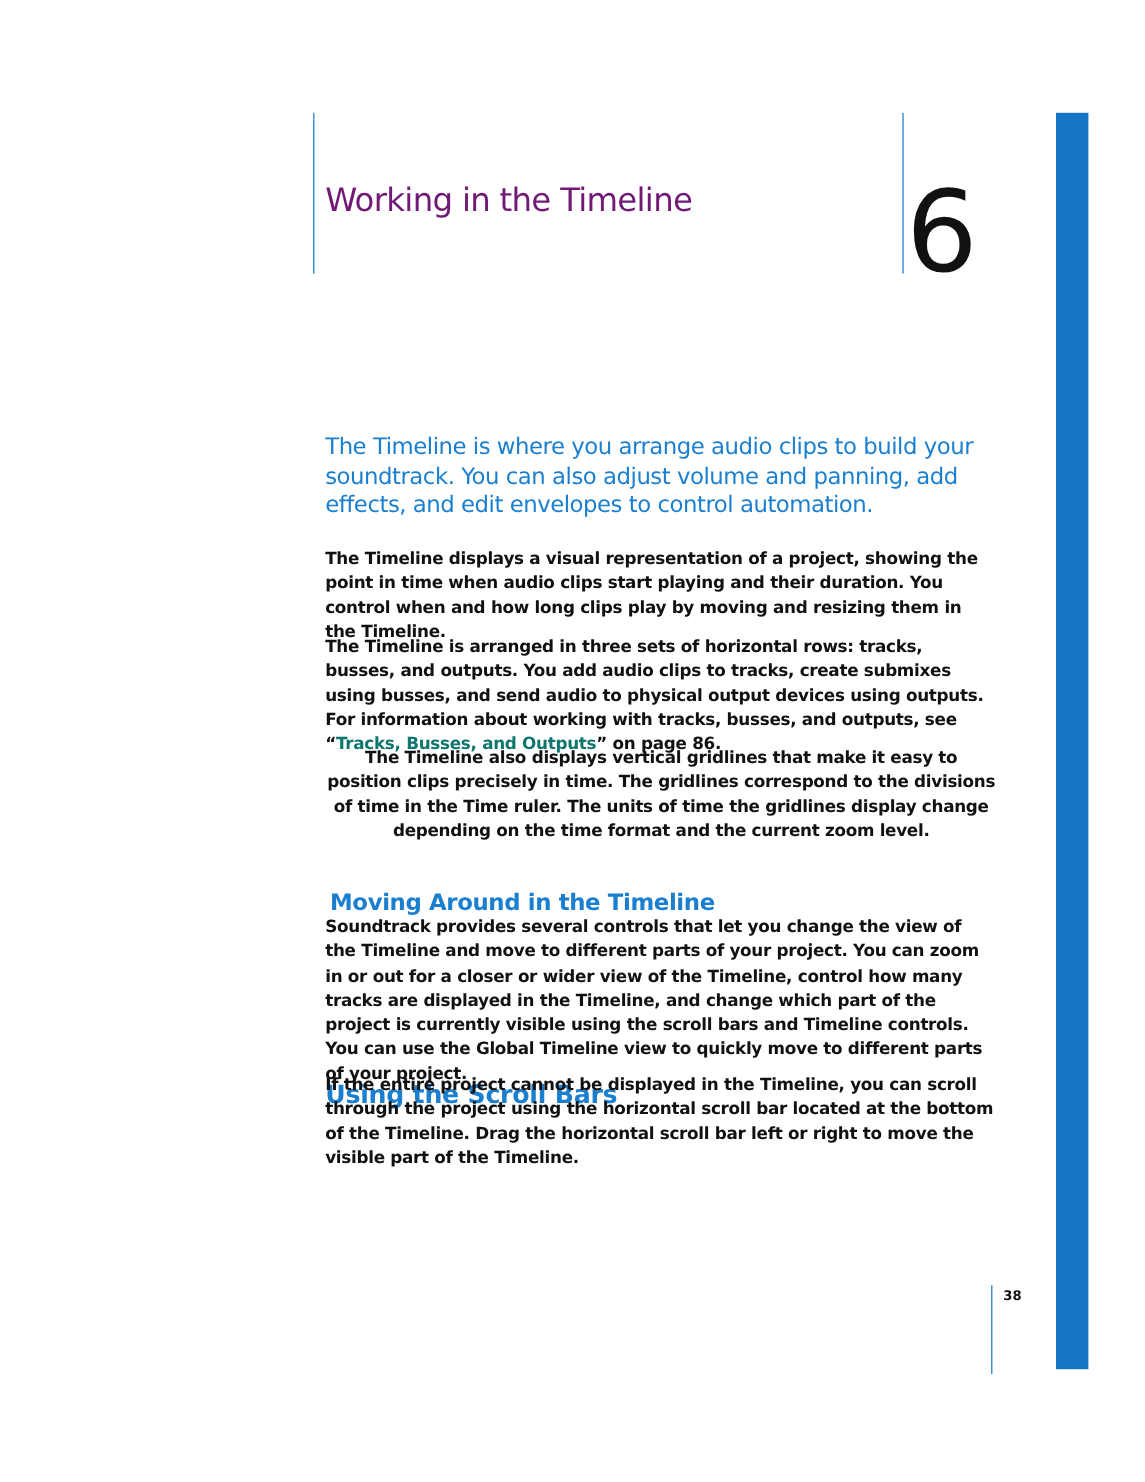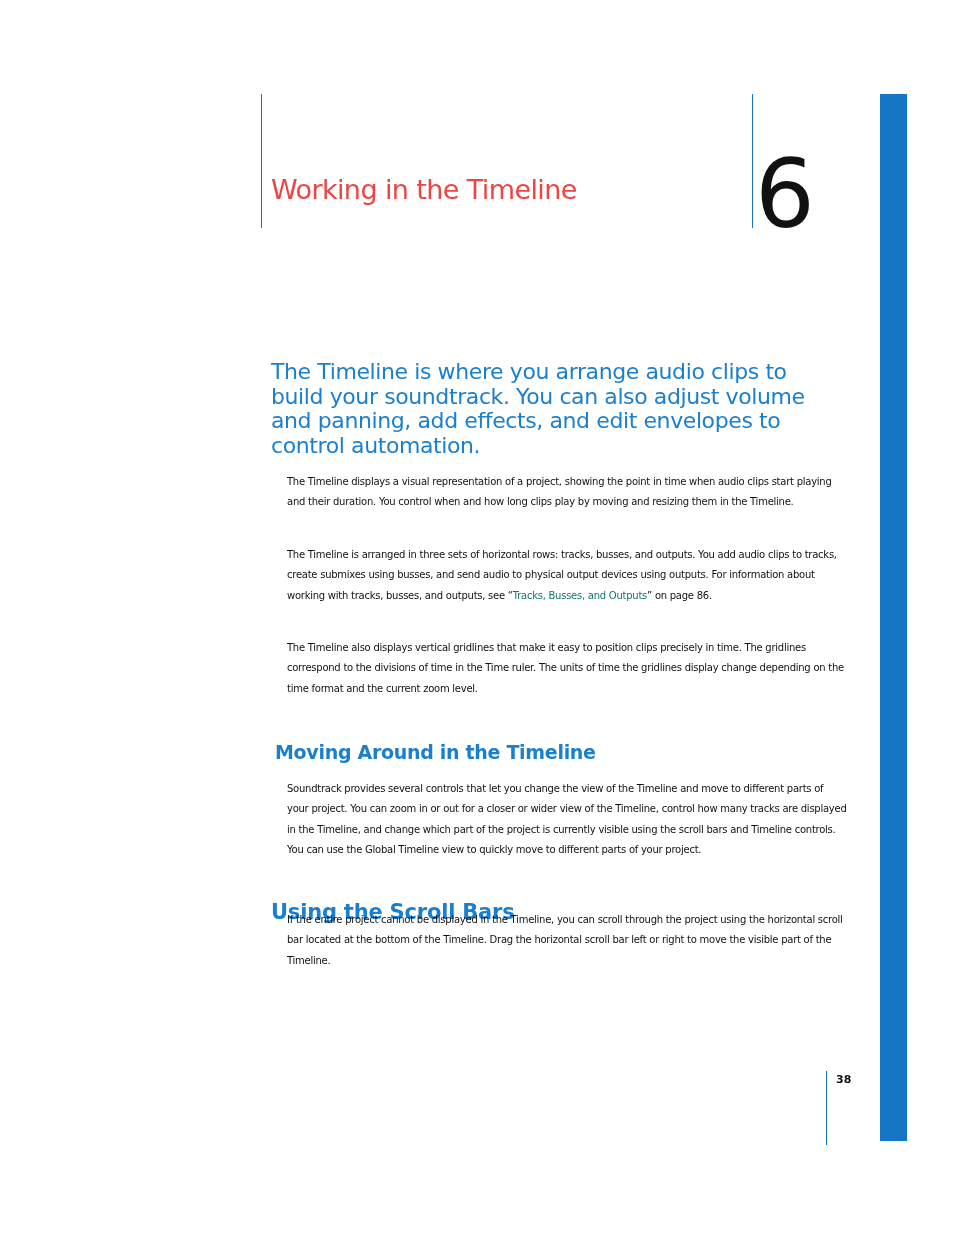--- a/index.html
+++ b/index.html
@@ -1,26 +1,26 @@
 <!DOCTYPE html>
 <html><head>
   <meta charset="utf-8">
   <style>
     html, body { margin: 0; padding: 0; background: #ffffff; }
     body { width: 954px; height: 1235px; position: relative; overflow: hidden;
            font-family: "DejaVu Sans", "Liberation Sans", sans-serif; color: #111; }
     .rule { position: absolute; width: 1px; background: #1575c6; }
     .side-tab { position: absolute; left: 880px; top: 94px; width: 27px; height: 1047px; background: #1575c6; }
-    .chapter-title { position: absolute; left: 271px; top: 174px; font-size: 27px; font-weight: normal;
-                     color: #ef4444; letter-spacing: -0.6px; margin: 0; white-space: nowrap; }
+    .chapter-title { position: absolute; left: 271px; top: 152px; font-size: 27px; font-weight: normal;
+                     color: #701a75; letter-spacing: -0.6px; margin: 0; white-space: nowrap; }
     .chapter-num { position: absolute; left: 755px; top: 148px; font-size: 94px; line-height: 94px; color: #111; }
-    .intro { position: absolute; left: 271px; top: 360px; width: 560px; font-size: 22px; line-height: 24.5px;
+    .intro { position: absolute; left: 271px; top: 360px; width: 560px; font-size: 19px; line-height: 24.5px;
              color: #1a7fcf; letter-spacing: -0.4px; margin: 0; }
-    .body-p { position: absolute; left: 271px; width: 560px; font-size: 10px; line-height: 20.3px;
-              letter-spacing: -0.25px; color: #111; margin: 16px; }
+    .body-p { position: absolute; left: 271px; width: 560px; font-size: 14px; line-height: 20.3px;
+              letter-spacing: -0.25px; color: #111; margin: 0; font-weight: bold; }
     .link { color: #0f766e; }
     .h2 { position: absolute; left: 271px; top: 737px; font-size: 19px; color: #1a7fcf; letter-spacing: -0.3px; margin: 4px; }
     .h3 { position: absolute; left: 271px; top: 900px; font-size: 21px; color: #1a7fcf; letter-spacing: -0.2px; margin: 0; }
     .page-num { position: absolute; left: 836px; top: 1073px; font-size: 11px; font-weight: bold; color: #111; }
   </style>
 </head>
 <body>
 
 <div class="rule" style="left:261px; top:94px; height:134px;"></div>
 <div class="rule" style="left:752px; top:94px; height:134px;"></div>
@@ -28,21 +28,21 @@
 
 <h1 class="chapter-title">Working in the Timeline</h1>
 <div class="chapter-num">6</div>
 
 <p class="intro">The Timeline is where you arrange audio clips to build your soundtrack. You can also adjust volume and panning, add effects, and edit envelopes to control automation.</p>
 
 <p class="body-p" style="top:456px;">The Timeline displays a visual representation of a project, showing the point in time when audio clips start playing and their duration. You control when and how long clips play by moving and resizing them in the Timeline.</p>
 
 <p class="body-p" style="top:529px;"><span>The Timeline is arranged in three sets of horizontal rows:  tracks, busses, and outputs. You add audio clips to tracks, create submixes using busses, and send audio to physical output devices using outputs. For information about working with tracks, busses, and outputs, see “</span><span class="link">Tracks, Busses, and Outputs</span><span>” on page 86.</span></p>
 
-<p class="body-p" style="top:622px;">The Timeline also displays vertical gridlines that make it easy to position clips precisely in time. The gridlines correspond to the divisions of time in the Time ruler. The units of time the gridlines display change depending on the time format and the current zoom level.</p>
+<p class="body-p" style="top:622px;text-align:center;">The Timeline also displays vertical gridlines that make it easy to position clips precisely in time. The gridlines correspond to the divisions of time in the Time ruler. The units of time the gridlines display change depending on the time format and the current zoom level.</p>
 
 <h2 class="h2">Moving Around in the Timeline</h2>
 <p class="body-p" style="top:763px;">Soundtrack provides several controls that let you change the view of the Timeline and move to different parts of your project. You can zoom in or out for a closer or wider view of the Timeline, control how many tracks are displayed in the Timeline, and change which part of the project is currently visible using the scroll bars and Timeline controls. You can use the Global Timeline view to quickly move to different parts of your project.</p>
 
 <h3 class="h3">Using the Scroll Bars</h3>
 <p class="body-p" style="top:894px;">If the entire project cannot be displayed in the Timeline, you can scroll through the project using the horizontal scroll bar located at the bottom of the Timeline. Drag the horizontal scroll bar left or right to move the visible part of the Timeline.</p>
 
 <div class="rule" style="left:826px; top:1071px; height:74px;"></div>
 <div class="page-num">38</div>
 

